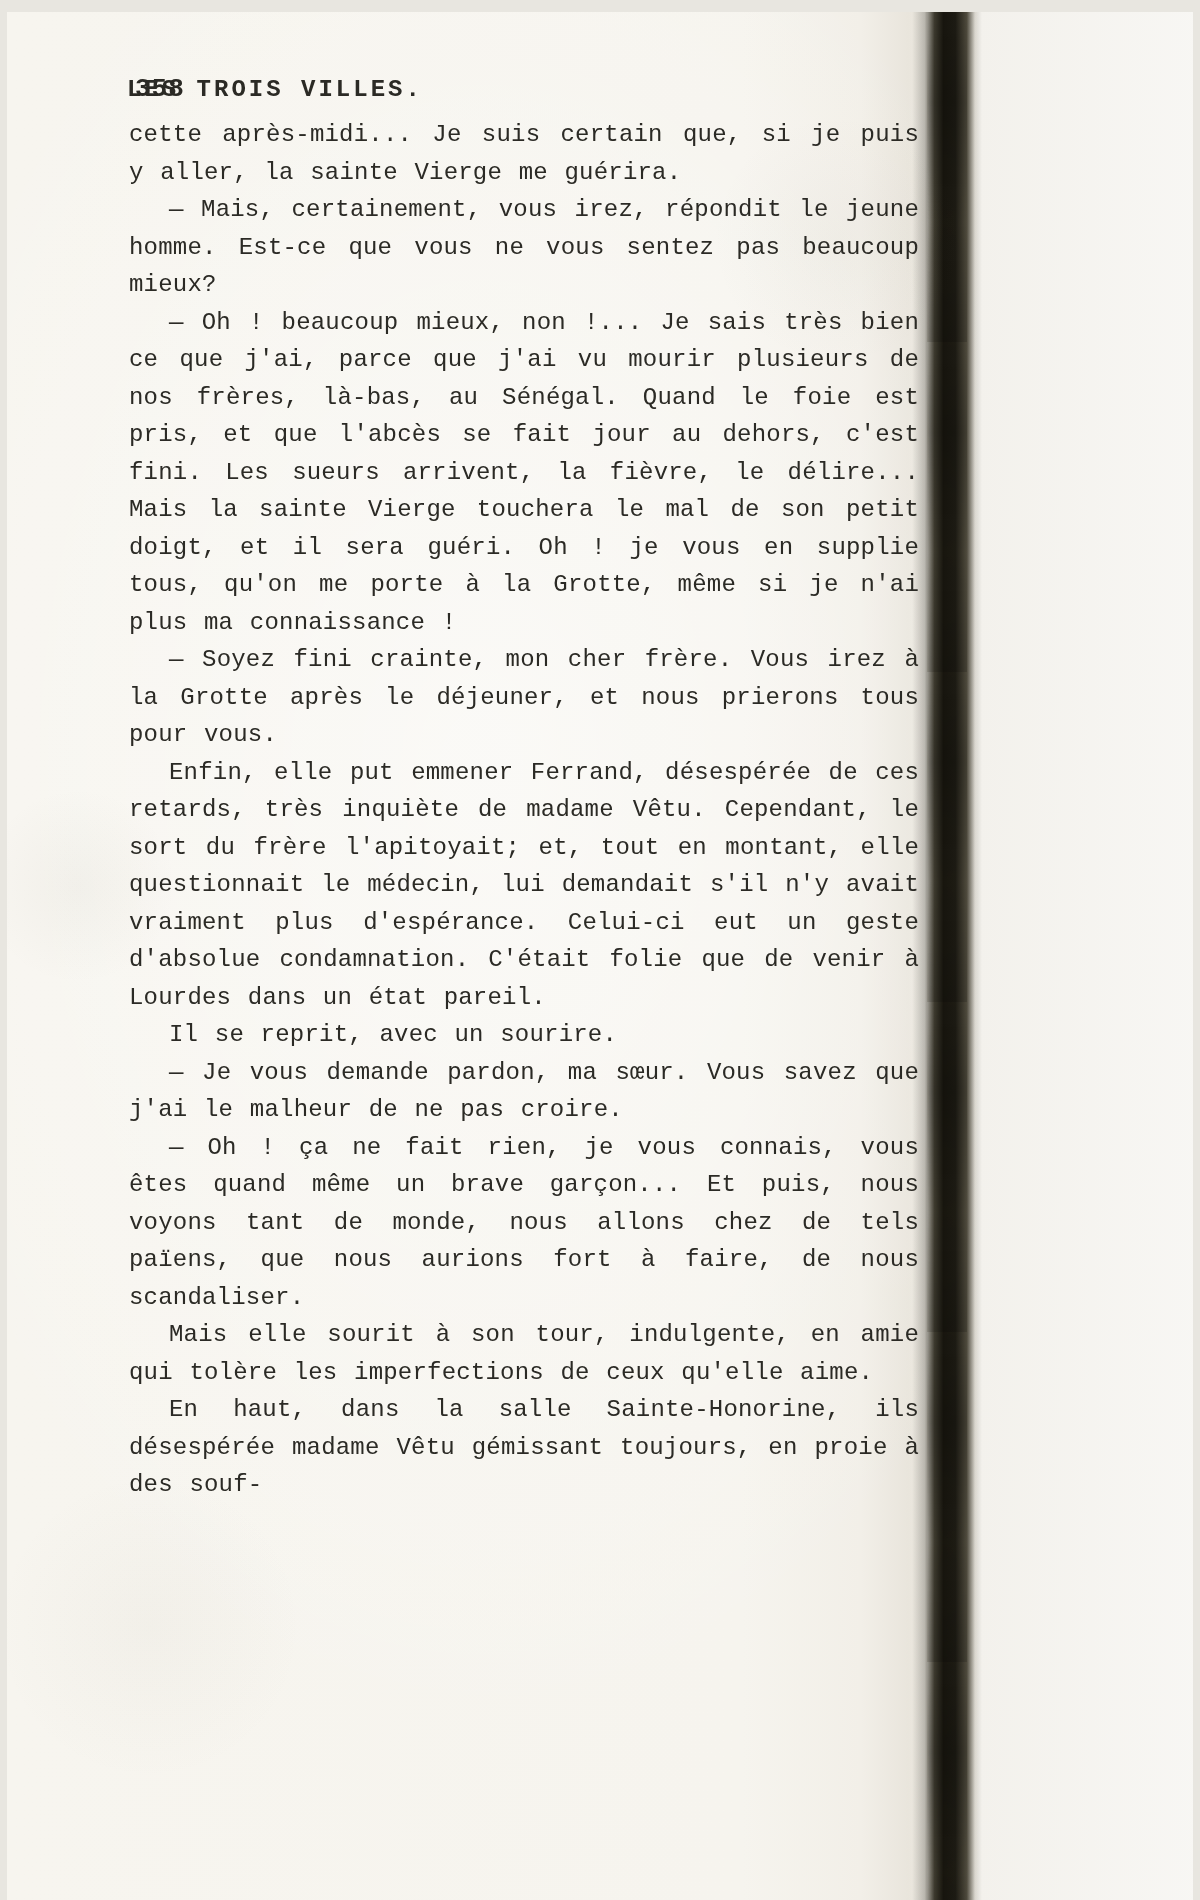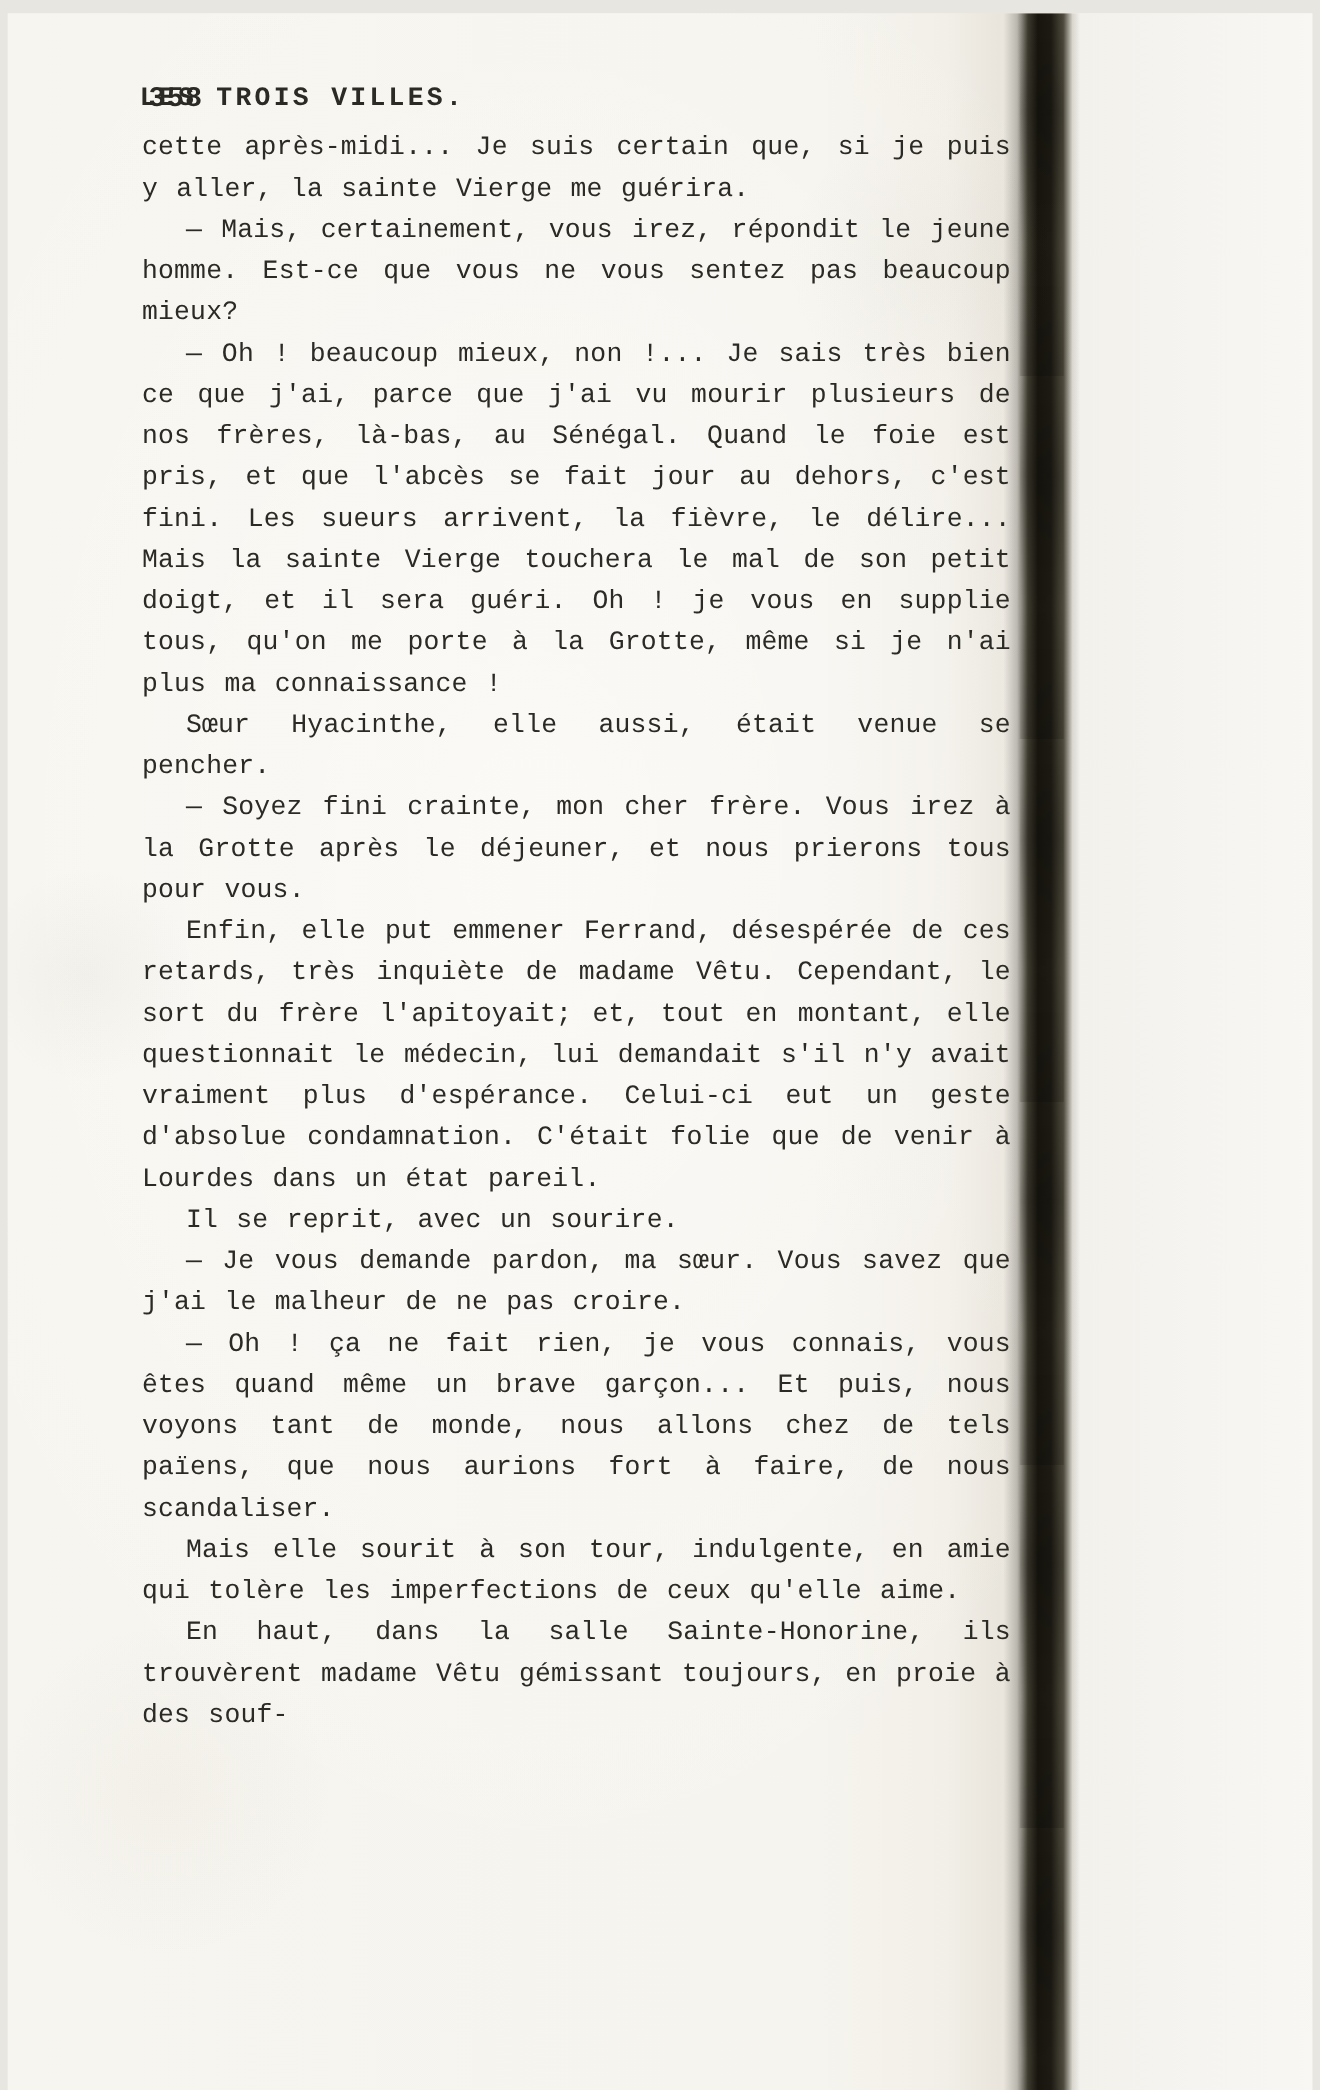--- a/index.html
+++ b/index.html
@@ -123,23 +123,22 @@
   <div class="mottle"></div>
 
   <div class="page-number">358</div>
 
   <div class="running-header">LES TROIS VILLES.</div>
 
   <div class="text-block">
       <p class="para">cette après-midi... Je suis certain que, si je puis y aller, la sainte Vierge me guérira.</p>
       <p class="para indent">— Mais, certainement, vous irez, répondit le jeune homme. Est-ce que vous ne vous sentez pas beaucoup mieux?</p>
       <p class="para indent">— Oh ! beaucoup mieux, non !... Je sais très bien ce que j'ai, parce que j'ai vu mourir plusieurs de nos frères, là-bas, au Sénégal. Quand le foie est pris, et que l'abcès se fait jour au dehors, c'est fini. Les sueurs arrivent, la fièvre, le délire... Mais la sainte Vierge touchera le mal de son petit doigt, et il sera guéri. Oh ! je vous en supplie tous, qu'on me porte à la Grotte, même si je n'ai plus ma connaissance !</p>
-      <p class="para indent">Sœur Hyacinthe, elle aussi, était venue se pencher.</p>
       <p class="para indent">— Soyez fini crainte, mon cher frère. Vous irez à la Grotte après le déjeuner, et nous prierons tous pour vous.</p>
       <p class="para indent">Enfin, elle put emmener Ferrand, désespérée de ces retards, très inquiète de madame Vêtu. Cependant, le sort du frère l'apitoyait; et, tout en montant, elle questionnait le médecin, lui demandait s'il n'y avait vraiment plus d'espérance. Celui-ci eut un geste d'absolue condamnation. C'était folie que de venir à Lourdes dans un état pareil.</p>
       <p class="para indent">Il se reprit, avec un sourire.</p>
       <p class="para indent">— Je vous demande pardon, ma sœur. Vous savez que j'ai le malheur de ne pas croire.</p>
       <p class="para indent">— Oh ! ça ne fait rien, je vous connais, vous êtes quand même un brave garçon... Et puis, nous voyons tant de monde, nous allons chez de tels païens, que nous aurions fort à faire, de nous scandaliser.</p>
       <p class="para indent">Mais elle sourit à son tour, indulgente, en amie qui tolère les imperfections de ceux qu'elle aime.</p>
-      <p class="para indent">En haut, dans la salle Sainte-Honorine, ils trouvèrent madame Vêtu gémissant toujours, en proie à des souf-</p>
+      <p class="para indent">En haut, dans la salle Sainte-Honorine, ils désespérée madame Vêtu gémissant toujours, en proie à des souf-</p>
     </div>
 
 </div>
 
 </body></html>

